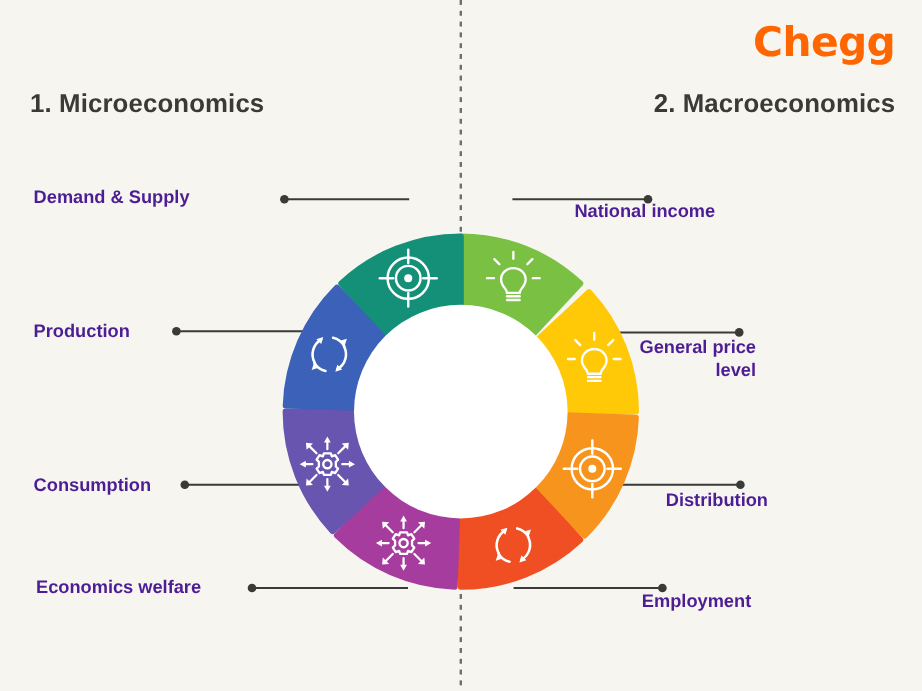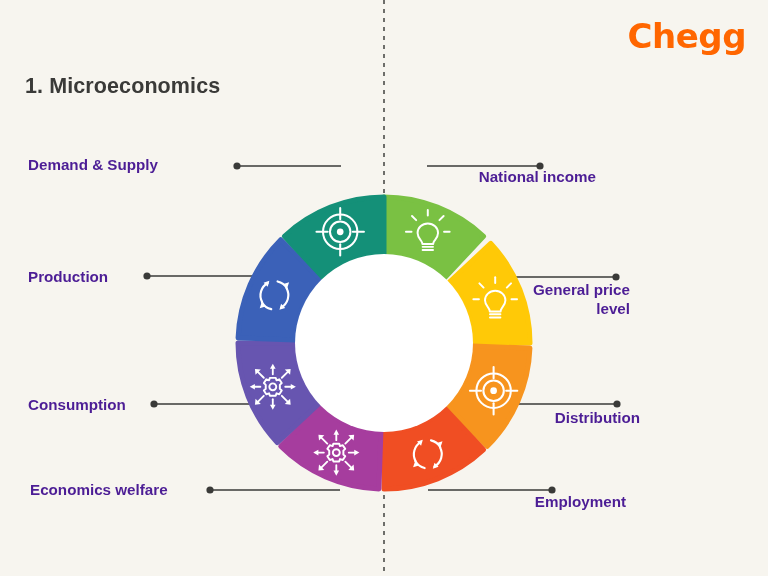--- a/index.html
+++ b/index.html
@@ -97,20 +97,21 @@
 </head>
 <body>
 
 <div id="stage">
 
   <div class="brand">Chegg</div>
 
   <div class="divider"></div>
 
   <div class="heading left">1.  Microeconomics</div>
+  <div class="heading right">2. Macroeconomics</div>
 
   <svg id="wheel" viewBox="0 0 768 576">
     <defs>
 
       <g id="ic-lightbulb">
         <path d="M0,-9 C6.2,-9 11,-4.4 11,1.2 C11,5.2 8.8,7.6 7.2,9.6 C6.2,10.9 5.8,11.8 5.8,13.2 L-5.8,13.2 C-5.8,11.8 -6.2,10.9 -7.2,9.6 C-8.8,7.6 -11,5.2 -11,1.2 C-11,-4.4 -6.2,-9 0,-9 Z" fill="none" stroke="#fff" stroke-width="2.1" stroke-linejoin="round"></path>
         <line x1="-5.6" y1="16.2" x2="5.6" y2="16.2" stroke="#fff" stroke-width="2.1" stroke-linecap="round"></line>
         <line x1="-5.6" y1="19.6" x2="5.6" y2="19.6" stroke="#fff" stroke-width="2.1" stroke-linecap="round"></line>
         <line x1="0" y1="-17.5" x2="0" y2="-23.5" stroke="#fff" stroke-width="2.1" stroke-linecap="round"></line>
         <line x1="-12.5" y1="-12.5" x2="-17" y2="-17" stroke="#fff" stroke-width="2.1" stroke-linecap="round"></line>

